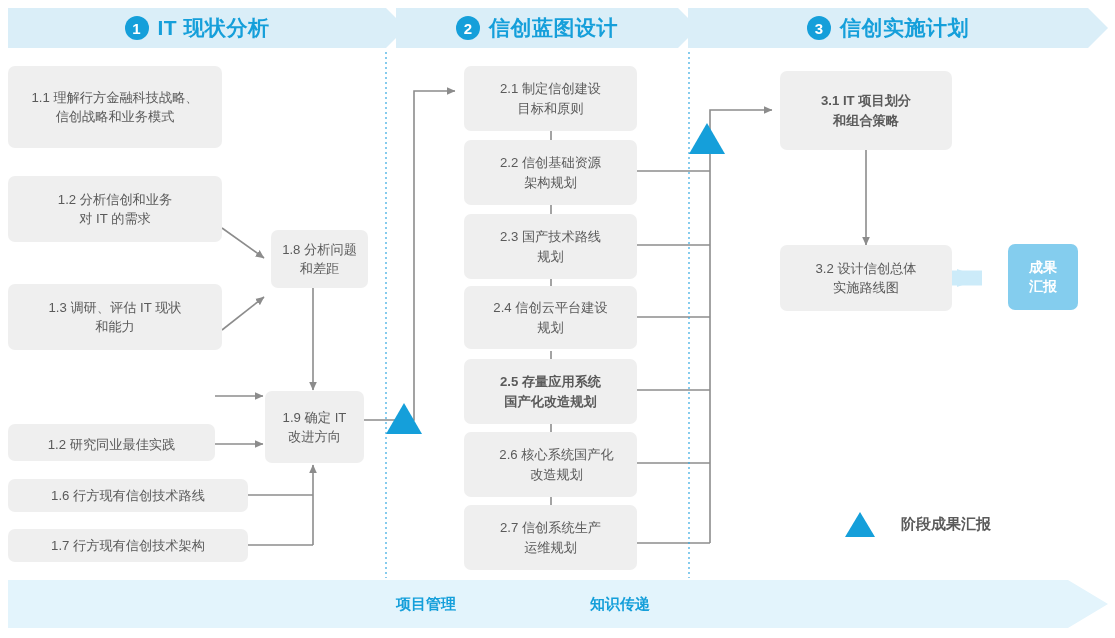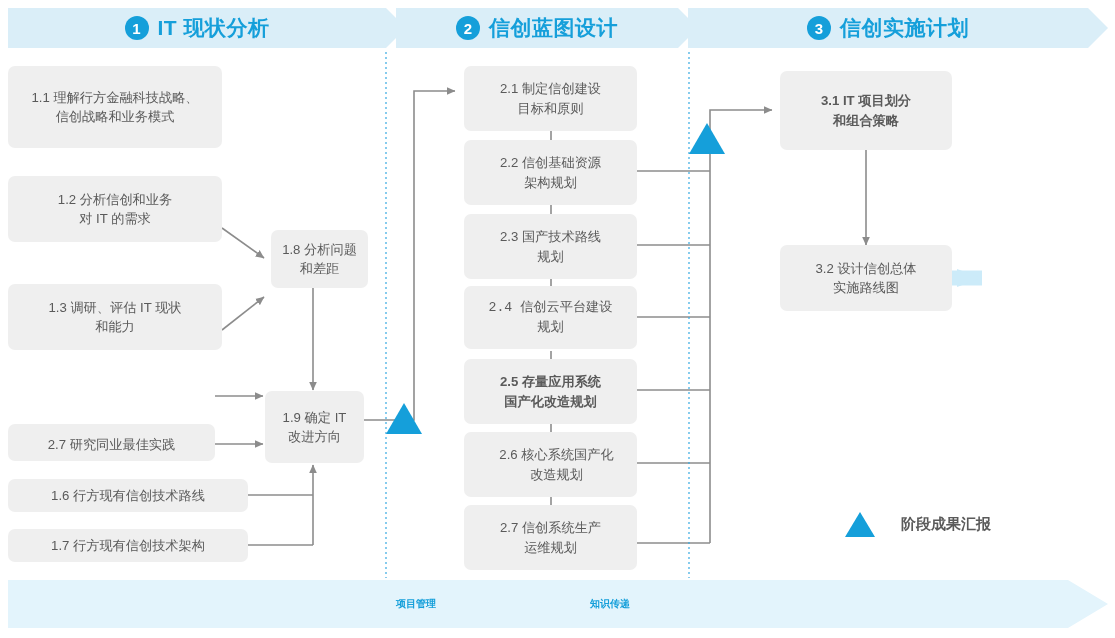--- a/index.html
+++ b/index.html
@@ -53,21 +53,21 @@
   .legend .legend-text{color:#5a5a5a;font-size:15px;font-weight:bold;white-space:nowrap;padding-left:16px;}
 
   
   .bottom-bar{
     position:absolute;left:8px;top:580px;width:1100px;height:48px;
     background:#e3f4fc;
     clip-path:polygon(0 0, 1060px 0, 1100px 24px, 1060px 48px, 0 48px);
   }
   .bottom-label{
     position:absolute;top:580px;height:48px;display:flex;align-items:center;
-    color:#159fda;font-size:10px;font-weight:bold;white-space:nowrap;
+    color:#159fda;font-size:15px;font-weight:bold;white-space:nowrap;
   }
 </style>
 </head>
 <body>
 
 <div id="stage">
 
   <div class="phase-band chev" style="left:8px;width:378px;">
     <div class="phase-inner">
       <div class="phase-num">1</div>
@@ -158,21 +158,21 @@
   <div class="node" style="left:8px;top:176px;width:214px;height:66px;">
     <span>1.2 分析信创和业务<br>对 IT 的需求</span>
   </div>
   <div class="node" style="left:8px;top:284px;width:214px;height:66px;">
     <span>1.3 调研、评估 IT 现状<br>和能力</span>
   </div>
   <div class="node" style="left:8px;top:380px;width:207px;height:33px;margin-top:44px;">
     <span>1.4 分析产业侧情况</span>
   </div>
   <div class="node" style="left:8px;top:428px;width:207px;height:33px;">
-    <span>2.7 研究同业最佳实践</span>
+    <span>1.2 研究同业最佳实践</span>
   </div>
   <div class="node" style="left:8px;top:479px;width:240px;height:33px;">
     <span>1.6 行方现有信创技术路线</span>
   </div>
   <div class="node" style="left:8px;top:529px;width:240px;height:33px;">
     <span>1.7 行方现有信创技术架构</span>
   </div>
   <div class="node" style="left:263px;top:230px;width:97px;height:58px;margin-left:8px;">
     <span>1.8 分析问题<br>和差距</span>
   </div>
@@ -182,40 +182,43 @@
 
   <div class="node" style="left:464px;top:66px;width:173px;height:65px;">
     <span>2.1 制定信创建设<br>目标和原则</span>
   </div>
   <div class="node" style="left:464px;top:140px;width:173px;height:65px;">
     <span>2.2 信创基础资源<br>架构规划</span>
   </div>
   <div class="node" style="left:464px;top:214px;width:173px;height:65px;text-align:center;">
     <span>2.3 国产技术路线<br>规划</span>
   </div>
-  <div class="node" style="left:464px;top:286px;width:173px;height:63px;font-family:Liberation Mono, monospace;">
+  <div class="node" style="left:464px;top:286px;width:173px;height:63px;">
     <span>2.4 信创云平台建设<br>规划</span>
   </div>
   <div class="node" style="left:464px;top:359px;width:173px;height:65px;font-weight:bold;">
     <span>2.5 存量应用系统<br>国产化改造规划</span>
   </div>
   <div class="node" style="left:464px;top:432px;width:173px;height:65px;padding-left:20px;">
     <span>2.6 核心系统国产化<br>改造规划</span>
   </div>
   <div class="node" style="left:464px;top:505px;width:173px;height:65px;">
     <span>2.7 信创系统生产<br>运维规划</span>
   </div>
 
   <div class="node" style="left:780px;top:71px;width:172px;height:79px;font-weight:bold;">
     <span>3.1 IT 项目划分<br>和组合策略</span>
   </div>
   <div class="node" style="left:780px;top:245px;width:172px;height:66px;">
     <span>3.2 设计信创总体<br>实施路线图</span>
   </div>
 
+  <div class="result-chip" style="left:1008px;top:244px;width:70px;height:66px;">
+    <span>成果<br>汇报</span>
+  </div>
 
   <div class="legend" style="left:845px;top:512px;">
     <div class="tri"></div>
     <div class="legend-text">阶段成果汇报</div>
   </div>
 
   <div class="bottom-bar"></div>
   <div class="bottom-label" style="left:396px;">
     <span>项目管理</span>
   </div>

